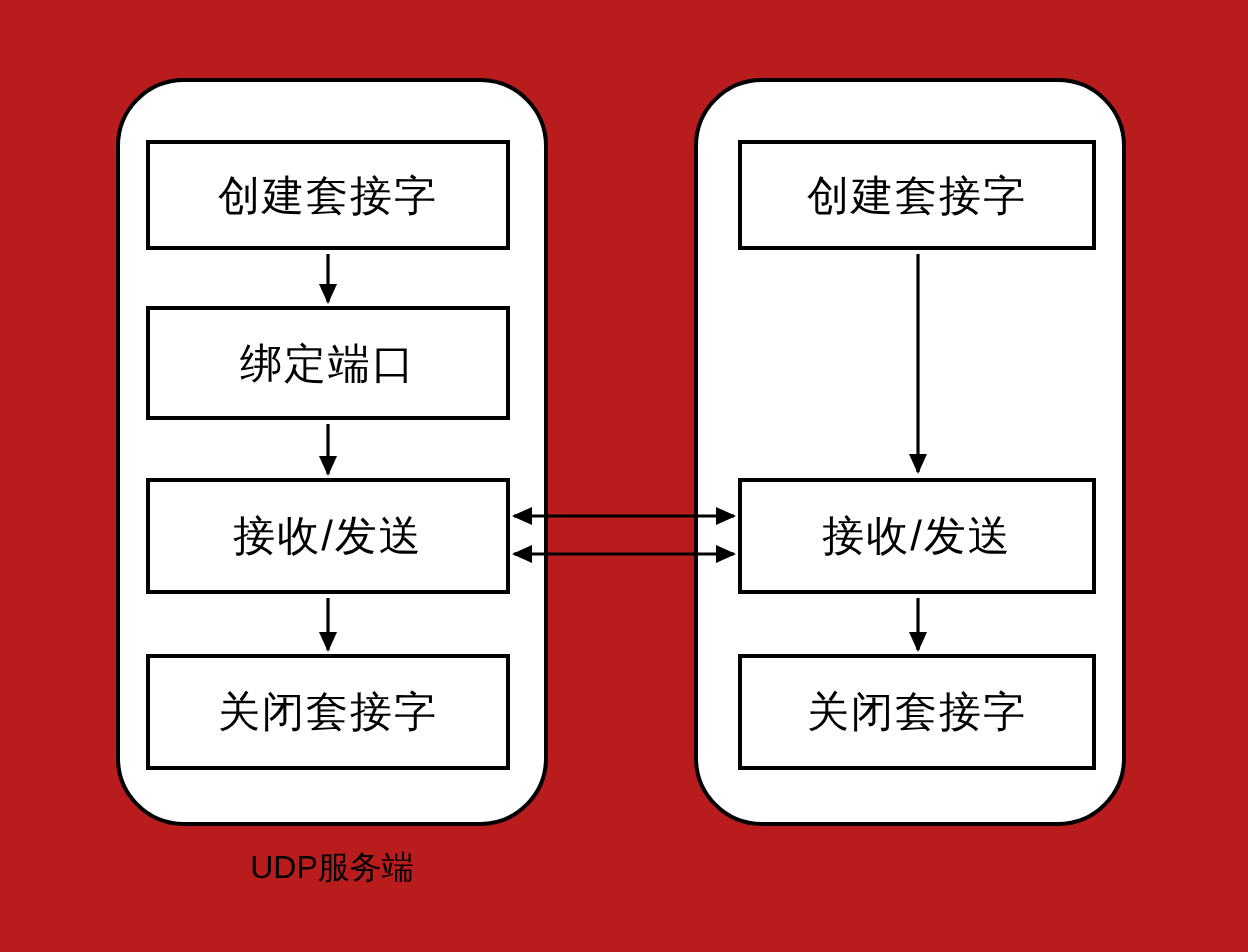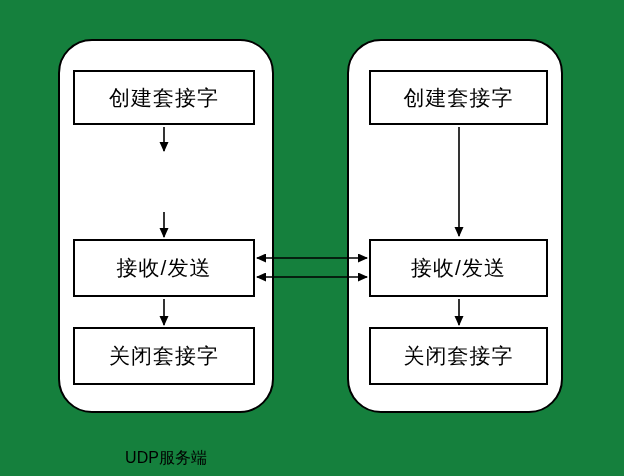--- a/index.html
+++ b/index.html
@@ -4,21 +4,21 @@
 <style>
   html, body {
     margin: 0;
     padding: 0;
     background: #ffffff;
   }
   .canvas {
     position: relative;
     width: 624px;
     height: 476px;
-    background: #15803d;
+    background: #b91c1c;
     font-family: "Liberation Sans", "DejaVu Sans", sans-serif;
     overflow: hidden;
   }
   .panel {
     position: absolute;
     top: 39px;
     width: 216px;
     height: 374px;
     border: 2px solid #000000;
     border-radius: 34px;
@@ -44,21 +44,21 @@
   .client-col { left: 369px; width: 179px; }
   .s1 { top: 70px;  height: 55px; }
   .s2 { top: 153px; height: 57px; }
   .s3 { top: 239px; height: 58px; }
   .s4 { top: 327px; height: 58px; }
   .c1 { top: 70px;  height: 55px; }
   .c2 { top: 239px; height: 58px; }
   .c3 { top: 327px; height: 58px; }
   .panel-label {
     position: absolute;
-    top: 448px;
+    top: 424px;
     width: 216px;
     text-align: center;
     font-size: 16px;
     color: #000000;
   }
   .panel-label.server { left: 58px; }
   .panel-label.client { left: 347px; }
   .arrow-layer {
     position: absolute;
     left: 0;
@@ -78,20 +78,23 @@
 <body>
 
 <div class="canvas">
 
   <div class="panel server"></div>
 
   <div class="panel client"></div>
 
   <div class="step-box server-col s1">
     <span>创建套接字</span>
+  </div>
+  <div class="step-box server-col s2">
+    <span>绑定端口</span>
   </div>
   <div class="step-box server-col s3">
     <span>接收/发送</span>
   </div>
   <div class="step-box server-col s4">
     <span>关闭套接字</span>
   </div>
 
   <div class="step-box client-col c1">
     <span>创建套接字</span>

